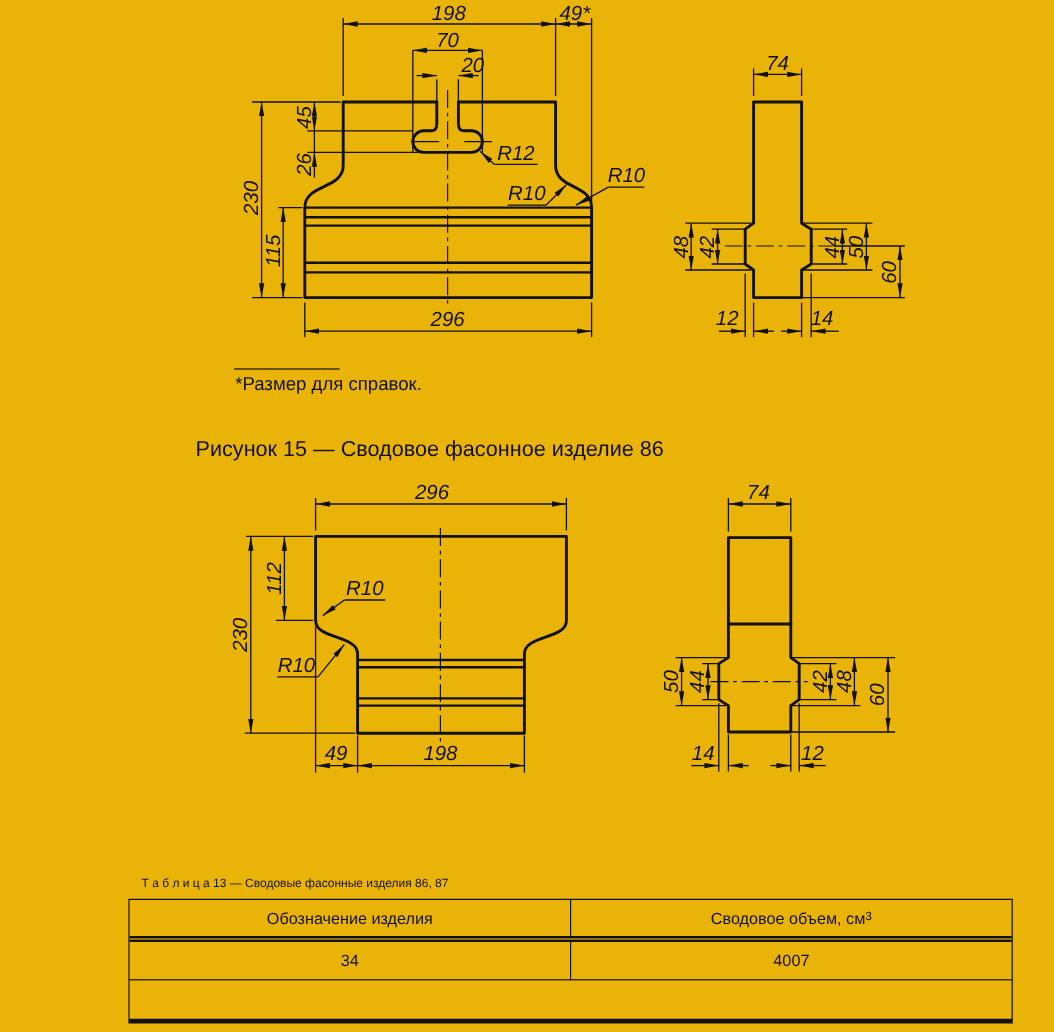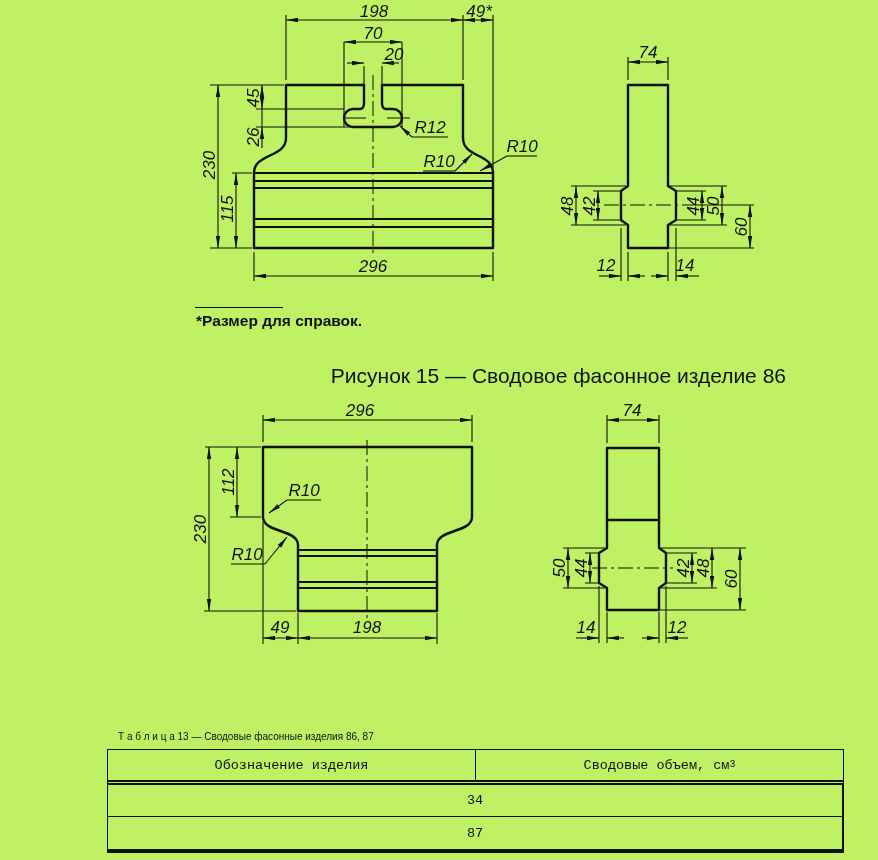--- a/index.html
+++ b/index.html
@@ -1,33 +1,33 @@
 <!DOCTYPE html>
 <html><head>
 <meta charset="utf-8">
 <style>
   html,body{margin:0;padding:0;background:#fff;}
-  #page{position:relative;width:878px;height:860px;background:#bef264;overflow:hidden;
+  #page{position:relative;width:878px;height:860px;background:#eab308;overflow:hidden;
         font-family:"Liberation Sans", sans-serif;color:#111;}
   svg{position:absolute;left:0;top:0;}
   svg .p  {fill:none;stroke:#111;stroke-width:2.4;stroke-linejoin:round;stroke-linecap:round;}
   svg .rib{fill:none;stroke:#111;stroke-width:2;}
   svg .d  {fill:none;stroke:#111;stroke-width:1.1;}
   svg .cl {fill:none;stroke:#111;stroke-width:1;stroke-dasharray:15 4 3 4;}
   svg text{fill:#111;font-family:"Liberation Sans", sans-serif;font-style:italic;
            font-size:17px;text-anchor:middle;}
   .txt{position:absolute;font-size:15px;white-space:nowrap;}
-  #footnote{left:196px;top:312px;font-weight:700;font-size:15.5px;}
+  #footnote{left:196px;top:312px;font-weight:400;font-size:15.5px;}
   #footnote-rule{position:absolute;left:195px;top:307px;width:88px;border-top:1.6px solid #111;}
-  .caption{left:196px;width:590px;text-align:right;font-size:21px;}
+  .caption{left:163px;width:590px;text-align:left;font-size:18px;}
   #caption15{top:364px;}
   #caption16{top:677px;}
   #table-title{left:118px;top:731px;font-size:10px;}
   #tbl{position:absolute;left:107px;top:749px;width:735px;
-       border:1.7px solid #111;border-bottom:4px solid #111;font-size:13.5px;font-family:Liberation Mono, monospace;}
+       border:1.7px solid #111;border-bottom:4px solid #111;font-size:13.5px;}
   .trow{display:flex;}
   .trow .c{flex:1 1 50%;display:flex;align-items:center;justify-content:center;text-align:center;}
   .trow .c:first-child{border-right:1.6px solid #111;}
   #thead{height:30px;border-bottom:5px double #111;}
   #row-0{height:31px;border-bottom:1.7px solid #111;}
   #row-1{height:32px;}
   sup{font-size:10px;line-height:0;}
 </style>
 </head>
 <body>
@@ -189,25 +189,25 @@
   <div id="footnote-rule"></div>
   <div id="footnote" class="txt">*Размер для справок.</div>
 
   <div id="caption15" class="txt caption">Рисунок 15 — Сводовое фасонное изделие 86</div>
 
   <div id="table-title" class="txt">Т а б л и ц а   13 — Сводовые фасонные изделия 86, 87</div>
   <div id="tbl">
     <div class="trow" id="thead">
       <div class="c">Обозначение изделия</div>
       <div class="c">
-        <span>Сводовые объем, см</span>
+        <span>Сводовое объем, см</span>
           <sup>3</sup>
       </div>
     </div>
     <div class="trow" id="row-0">
       <div class="c">34</div>
+      <div class="c">4007</div>
     </div>
     <div class="trow" id="row-1">
-      <div class="c">87</div>
     </div>
   </div>
 
 </div>
 
 </body></html>

